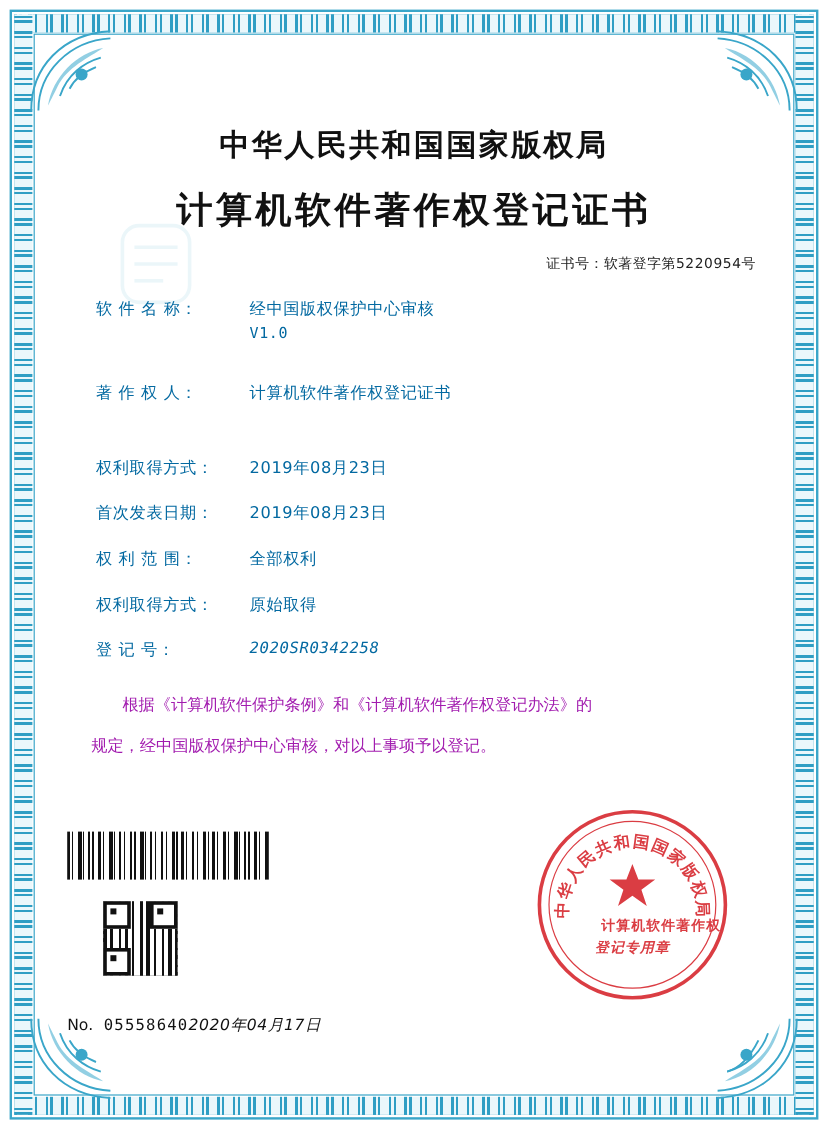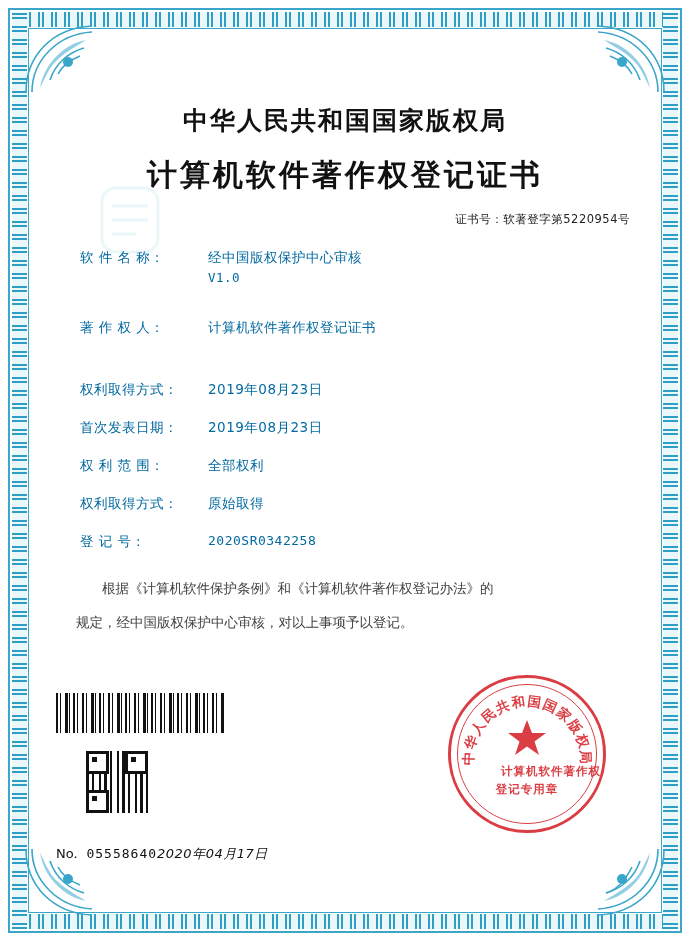--- a/index.html
+++ b/index.html
@@ -155,28 +155,29 @@
   }
   .field-value .line2 {
     display: block;
     font-family: "DejaVu Sans Mono", "Liberation Mono", monospace;
     font-size: 12.5px;
     margin-top: 3px;
   }
   .field-value.mono {
     font-family: "DejaVu Sans Mono", "Liberation Mono", monospace;
     font-size: 13px;
+    font-style: italic;
   }
 
   .statement {
     margin-top: 16px;
     padding: 0 10px 0 28px;
     font-size: 13.5px;
     line-height: 34px;
-    color: #404040;
+    color: #a21caf;
     text-align: justify;
   }
   .statement .indent { padding-left: 26px; display: inline-block; }
 
   
   .codes {
     position: absolute;
     left: 56px;
     bottom: 128px;
   }
@@ -250,21 +251,21 @@
     position: absolute;
     left: 0;
     right: 0;
     text-align: center;
     font-size: 11.5px;
     font-weight: bold;
     letter-spacing: 1px;
     color: #d6232a;
   }
   .seal-text.l1 { top: 86px; padding-left: 48px; }
-  .seal-text.l2 { top: 104px; }
+  .seal-text.l2 { top: 104px; font-style: italic; }
   .seal-arc {
     position: absolute;
     left: 0; top: 0; width: 152px; height: 152px;
   }
 
   
   .footer {
     position: absolute;
     left: 56px;
     right: 56px;

